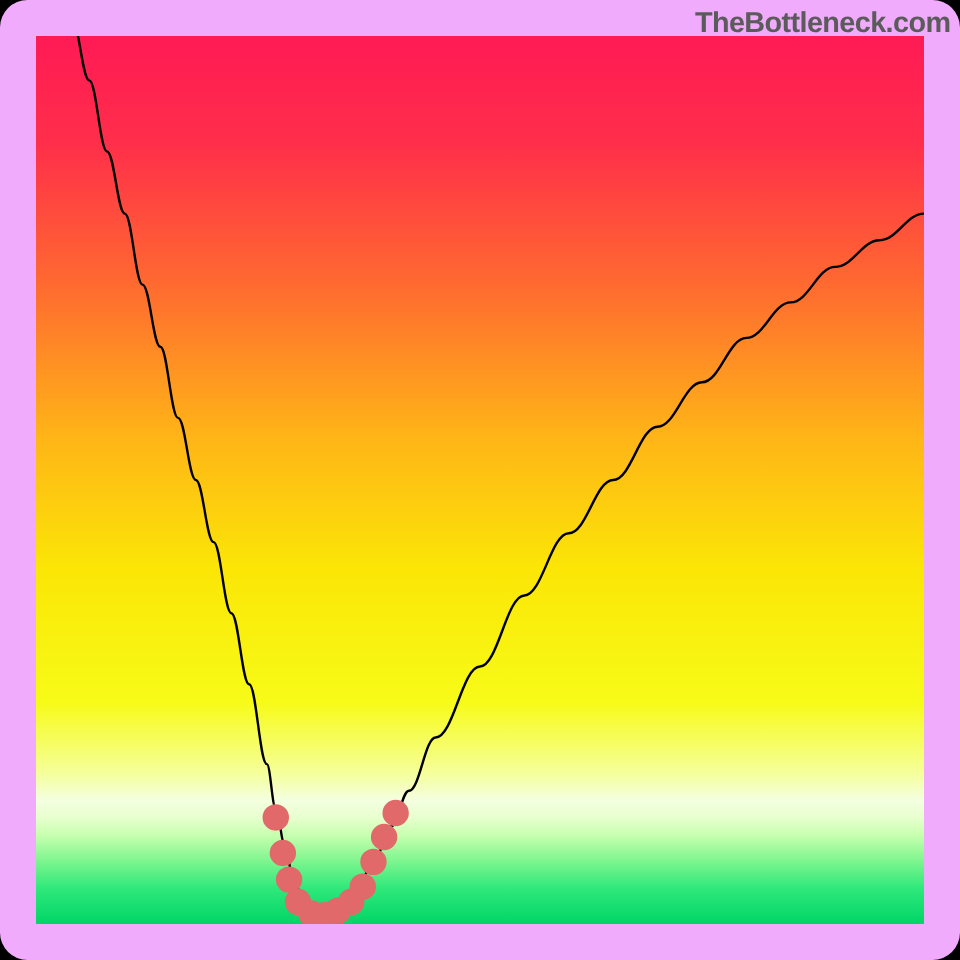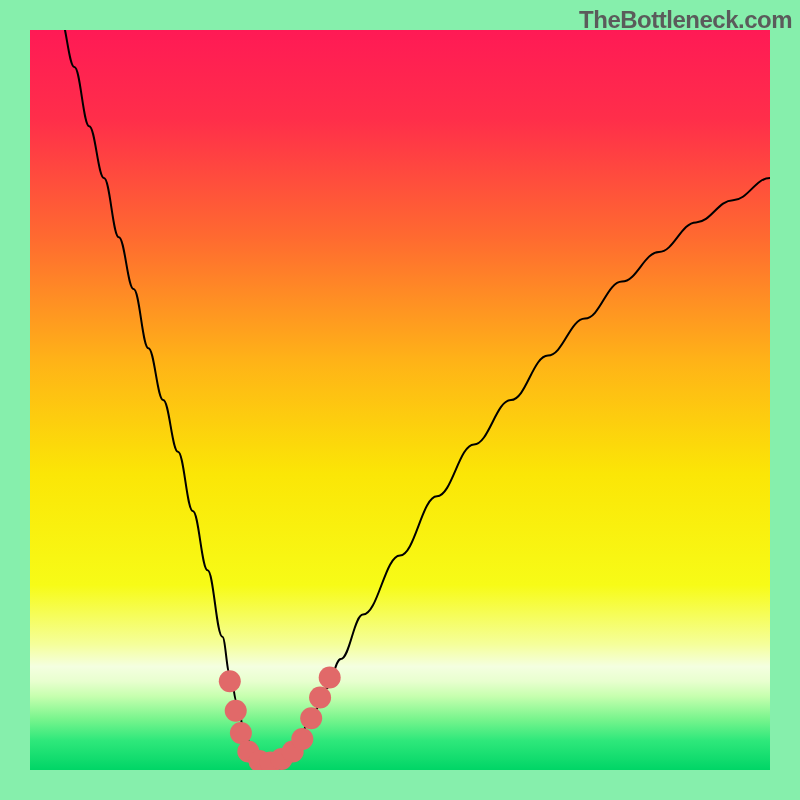--- a/index.html
+++ b/index.html
@@ -6,21 +6,22 @@
     margin: 0;
     padding: 0;
     width: 800px;
     height: 800px;
     overflow: hidden;
     background: #000;
   }
   .frame {
     position: absolute;
     inset: 0;
-    background: #86efac;
+    background: #f0abfc;
+    border-radius: 23px;
   }
   .plot-area {
     position: absolute;
     left: 30px;
     top: 30px;
     width: 740px;
     height: 740px;
     overflow: hidden;
   }
   .watermark {

